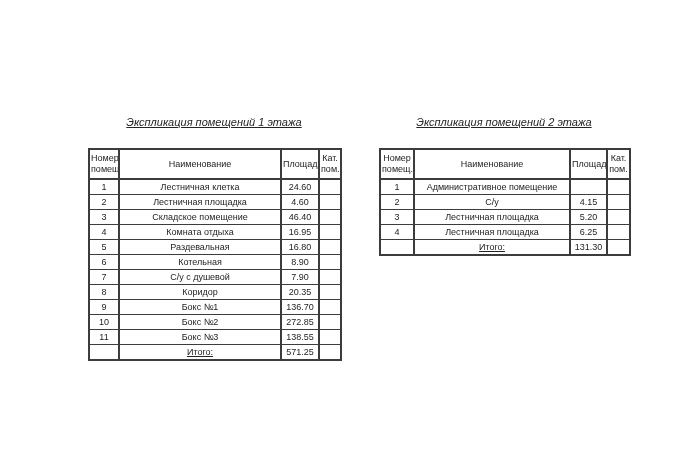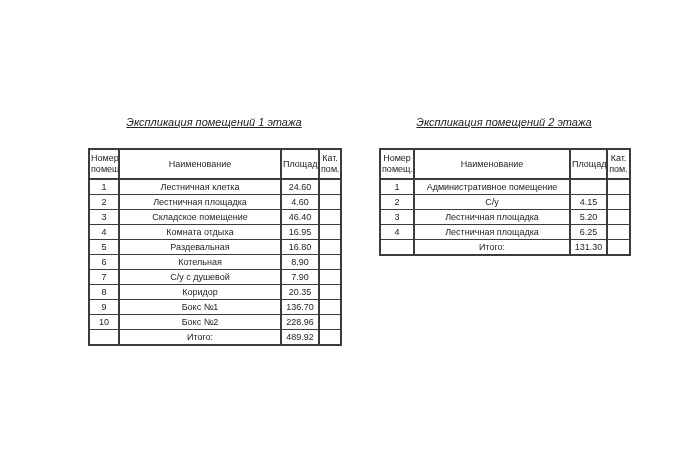--- a/index.html
+++ b/index.html
@@ -51,21 +51,21 @@
   }
   table.expl th{
     height:28px;
     white-space:pre-line;
     border-top:none;
     border-bottom:2px solid var(--line);
     padding:0 1px;
   }
   table.expl th:first-child, table.expl td:first-child{border-left:none;text-align:center;}
   td.col-name{text-align:left;padding-left:6px;padding-right:4px;margin-top:35px;}
-  td.total-label{text-align:right;padding-right:6px;}
+  td.total-label{text-align:right;padding-right:6px;text-decoration:underline;}
   td.merge-top{border-top:none;}
 
   
   .block-1 col.c-num{width:30px;} .block-1 col.c-name{width:162px;}
   .block-1 col.c-area{width:38px;} .block-1 col.c-cat{width:22px;}
   .block-2 col.c-num{width:34px;} .block-2 col.c-name{width:156px;}
   .block-2 col.c-area{width:37px;} .block-2 col.c-cat{width:23px;}
 </style>
 </head>
 <body>
@@ -142,29 +142,35 @@
           </tr>
           <tr>
             <td class="col-num">9</td>
             <td class="col-name">Бокс №1</td>
             <td class="col-area">136.70</td>
             <td class="col-cat"></td>
           </tr>
           <tr>
             <td class="col-num">10</td>
             <td class="col-name">Бокс №2</td>
-            <td class="col-area">228.96</td>
+            <td class="col-area">272.85</td>
+            <td class="col-cat"></td>
+          </tr>
+          <tr>
+            <td class="col-num">11</td>
+            <td class="col-name">Бокс №3</td>
+            <td class="col-area">138.55</td>
             <td class="col-cat"></td>
           </tr>
         </tbody>
       <tbody>
         <tr>
           <td class="col-num"></td>
           <td class="col-name total-label">Итого:</td>
-          <td class="col-area">489.92</td>
+          <td class="col-area">571.25</td>
           <td class="col-cat"></td>
         </tr>
       </tbody>
     </table>
   </div>
 
   <div class="table-block block-2">
     <p class="table-title">Экспликация помещений 2 этажа</p>
     <table class="expl">
       <colgroup>

